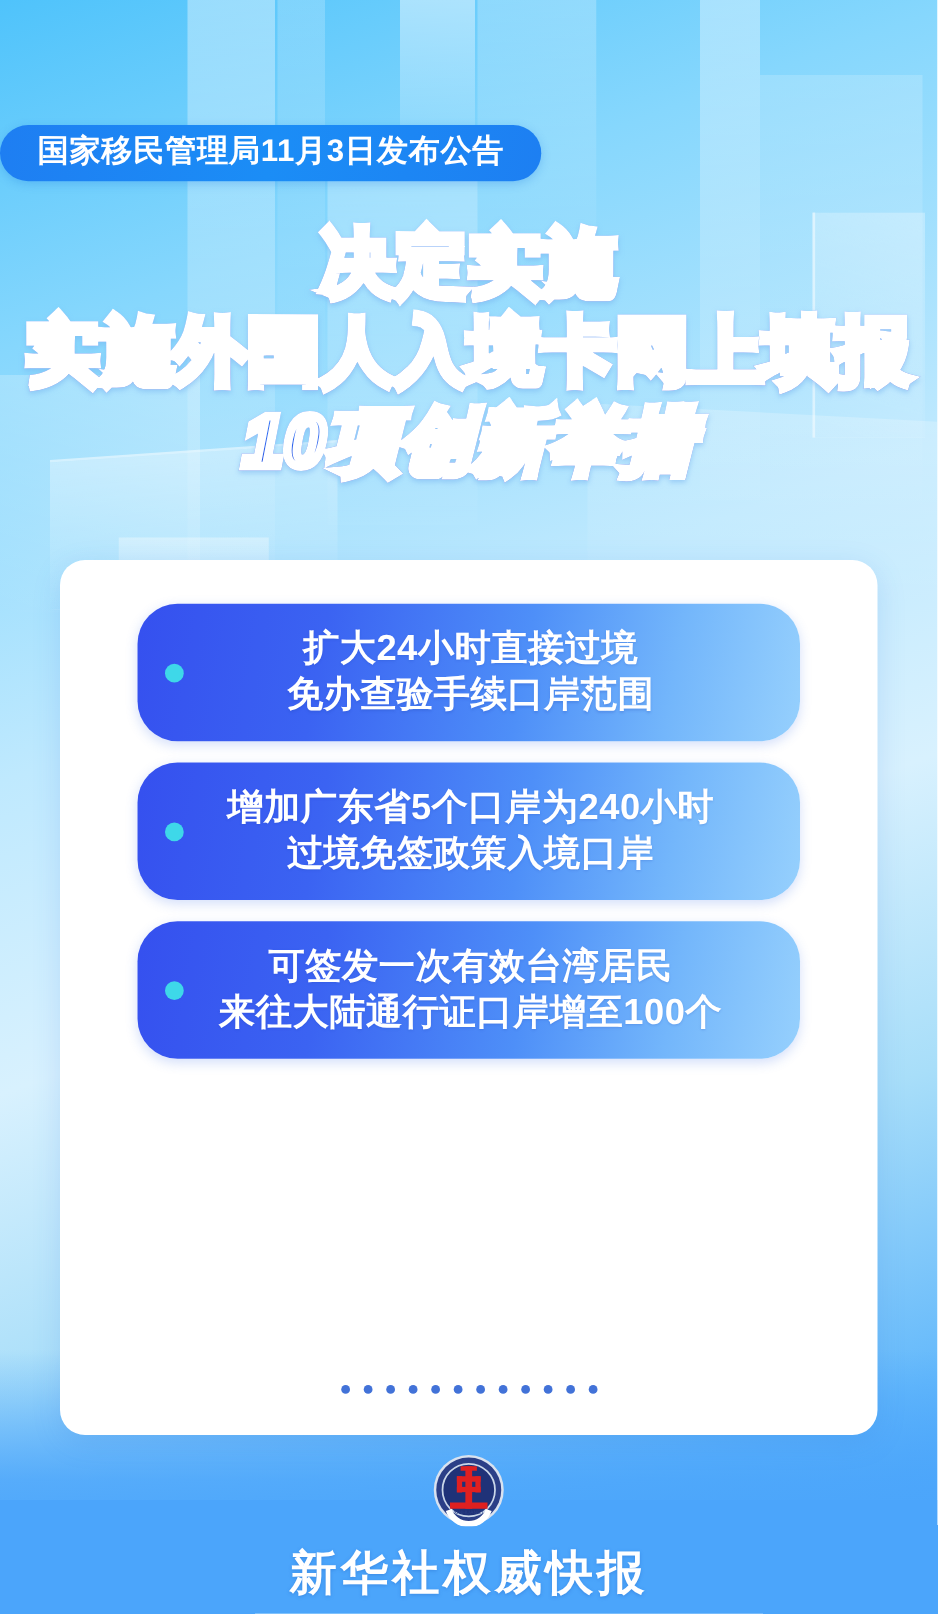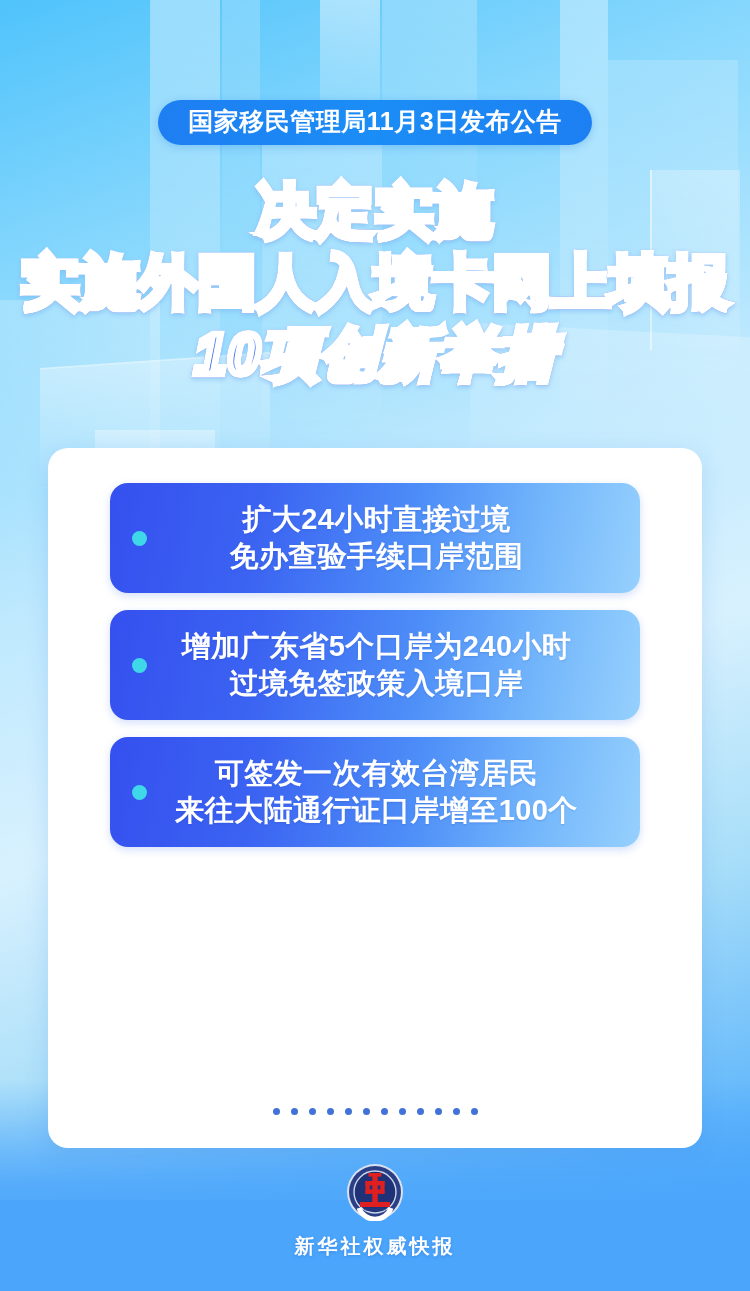--- a/index.html
+++ b/index.html
@@ -26,21 +26,21 @@
   .b7 { left:650px;  top:170px;  width:90px;  height:180px; background:linear-gradient(200deg,rgba(255,255,255,.30),rgba(255,255,255,0)); border-left:2px solid rgba(255,255,255,.45); }
   .b8 { left:0px;    top:300px;  width:160px; height:190px; background:linear-gradient(200deg,rgba(255,255,255,.30),rgba(255,255,255,0)); }
   .b9 { left:40px;   top:360px;  width:230px; height:120px; background:linear-gradient(180deg,rgba(255,255,255,.34),rgba(255,255,255,0)); border-top:2px solid rgba(255,255,255,.5); transform:skewY(-4deg); }
   .b10{ left:470px;  top:330px;  width:280px; height:150px; background:linear-gradient(180deg,rgba(255,255,255,.22),rgba(255,255,255,0)); transform:skewY(3deg); }
   .b11{ left:320px;  top:0px;    width:60px;  height:140px; background:linear-gradient(180deg,rgba(255,255,255,.45),rgba(255,255,255,.05)); }
   .b12{ left:95px;   top:430px;  width:120px; height:60px;  background:linear-gradient(180deg,rgba(255,255,255,.35),rgba(255,255,255,0)); }
   .b13{ left:0;      top:1080px; width:750px; height:160px; background:linear-gradient(180deg,rgba(90,170,255,0) 0%,rgba(75,165,251,.85) 65%,#4ba5fb 100%); }
   .b14{ left:0;      top:1200px; width:750px; height:91px;  background:#4ba5fb; }
 
   
-  .badge-wrap { position:absolute; left:0; top:100px; width:750px; display:flex; justify-content:center; }
+  .badge-wrap { position:absolute; left:0; top:100px; width:750px; display:flex; justify-content:flex-start; }
   .badge {
     display:inline-block;
     padding:9px 30px 11px;
     border-radius:26px;
     background:linear-gradient(100deg,#1e7ef2 0%,#1b8df6 50%,#1d7ff2 100%);
     color:#fff;
     font-size:25px;
     font-weight:bold;
     letter-spacing:.5px;
     line-height:1;
@@ -76,21 +76,21 @@
     background:#ffffff;
     border-radius:20px;
     box-shadow:0 6px 22px rgba(60,130,220,.18);
   }
 
   .cards { position:absolute; left:62px; top:35px; width:530px; }
 
   .card {
     position:relative;
     width:530px;
-    border-radius:18px;
+    border-radius:32px;
     background:linear-gradient(100deg,#3550ef 0%,#3b63f2 28%,#4e8ff8 58%,#73b6fb 80%,#96d0fd 100%);
     display:flex;
     align-items:center;
     margin-bottom:17px;
     box-shadow:0 3px 9px rgba(60,110,230,.22);
   }
   .card-2line { height:110px; }
   .card-1line { height:110px; }
 
   .dot {
@@ -116,21 +116,21 @@
   
   .dots-row { position:absolute; left:0; top:660px; width:654px; display:flex; justify-content:center; gap:11px; }
   .dots-row i { display:block; width:7px; height:7px; border-radius:50%; background:#4272d8; }
 
   
   .footer { position:absolute; left:0; top:1163px; width:750px; text-align:center; }
   .emblem { display:block; margin:0 auto; }
   .footer-text {
     margin-top:12px;
     color:#ffffff;
-    font-size:20px;
+    font-size:38px;
     font-weight:bold;
     letter-spacing:3px;
     text-shadow:0 1px 3px rgba(30,90,190,.35);
   }
 </style>
 </head>
 <body>
 
 <div id="poster">
 

